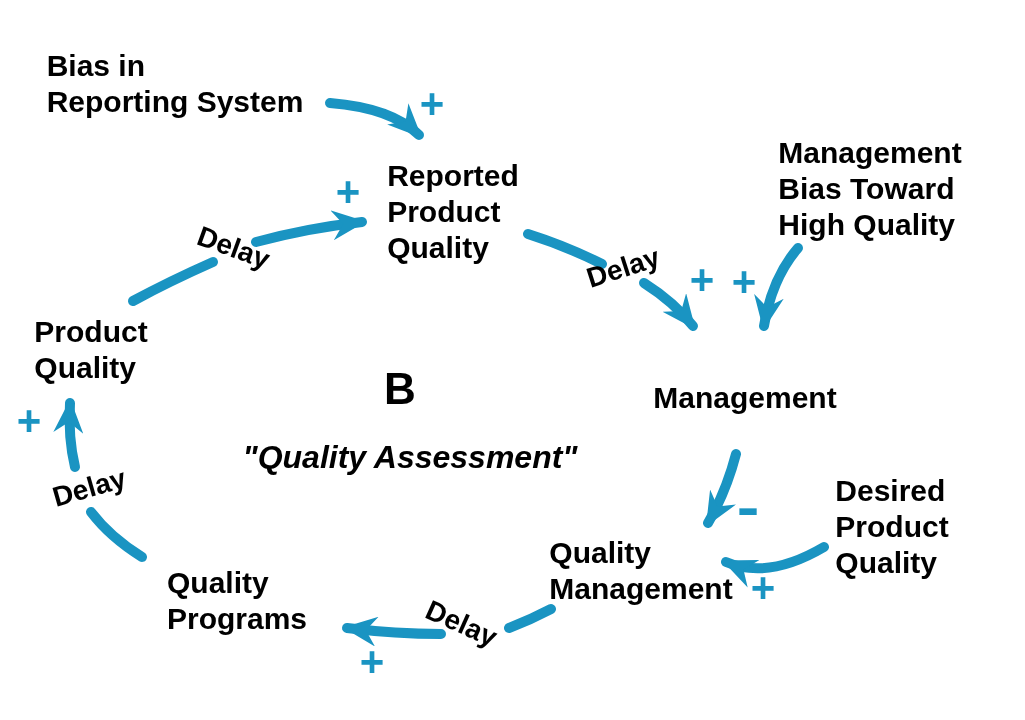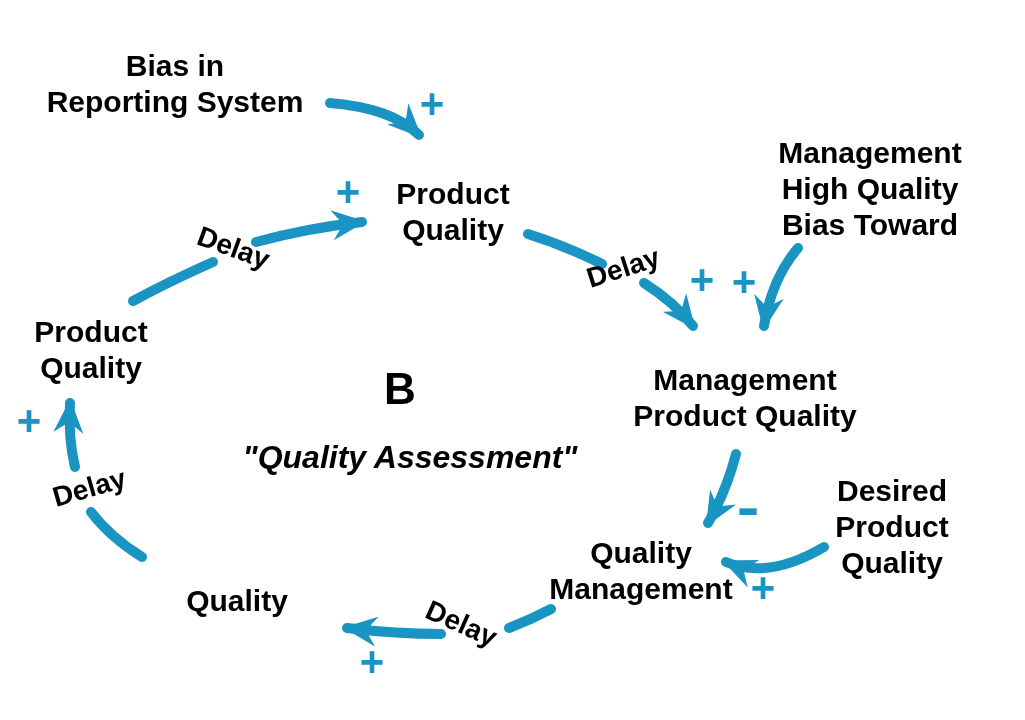--- a/index.html
+++ b/index.html
@@ -7,21 +7,20 @@
     position:relative;
     width:1025px;height:720px;
     background:#fff;
     font-family:"Liberation Sans", sans-serif;
     overflow:hidden;
   }
   #arrow-layer{position:absolute;left:0;top:0;width:1025px;height:720px;}
   .node{
     position:absolute;
     transform:translate(-50%,-50%);
-    text-align:center;
     color:#000;
     font-size:30px;
     font-weight:700;
     line-height:36px;
     white-space:nowrap;
   }
   .node span{display:block;}
   .loop-symbol{
     position:absolute;transform:translate(-50%,-50%);
     font-size:44px;font-weight:700;color:#000;
@@ -72,48 +71,49 @@
       <path d="M 75 467 Q 68 438 70 403" marker-end="url(#ah)"></path>
     </g>
   </svg>
 
   <div class="node" style="left:175px;top:84px;">
     <span>Bias in</span>
     <span>Reporting System</span>
   </div>
 
   <div class="node" style="left:453px;top:212px;">
+    <span>Reported</span>
     <span>Product</span>
     <span>Quality</span>
   </div>
 
   <div class="node" style="left:870px;top:189px;">
     <span>Management</span>
+    <span>Bias Toward</span>
     <span>High Quality</span>
-    <span>Bias Toward</span>
   </div>
 
   <div class="node" style="left:745px;top:398px;">
     <span>Management</span>
-    <span>Product Quality</span>
   </div>
 
   <div class="node" style="left:892px;top:527px;">
     <span>Desired</span>
     <span>Product</span>
     <span>Quality</span>
   </div>
 
   <div class="node" style="left:641px;top:571px;">
     <span>Quality</span>
     <span>Management</span>
   </div>
 
   <div class="node" style="left:237px;top:601px;">
     <span>Quality</span>
+    <span>Programs</span>
   </div>
 
   <div class="node" style="left:91px;top:350px;">
     <span>Product</span>
     <span>Quality</span>
   </div>
 
   <div class="loop-symbol" style="left:400px;top:389px;">B</div>
   <div class="loop-name" style="left:410px;top:457px;">"Quality Assessment"</div>
 

